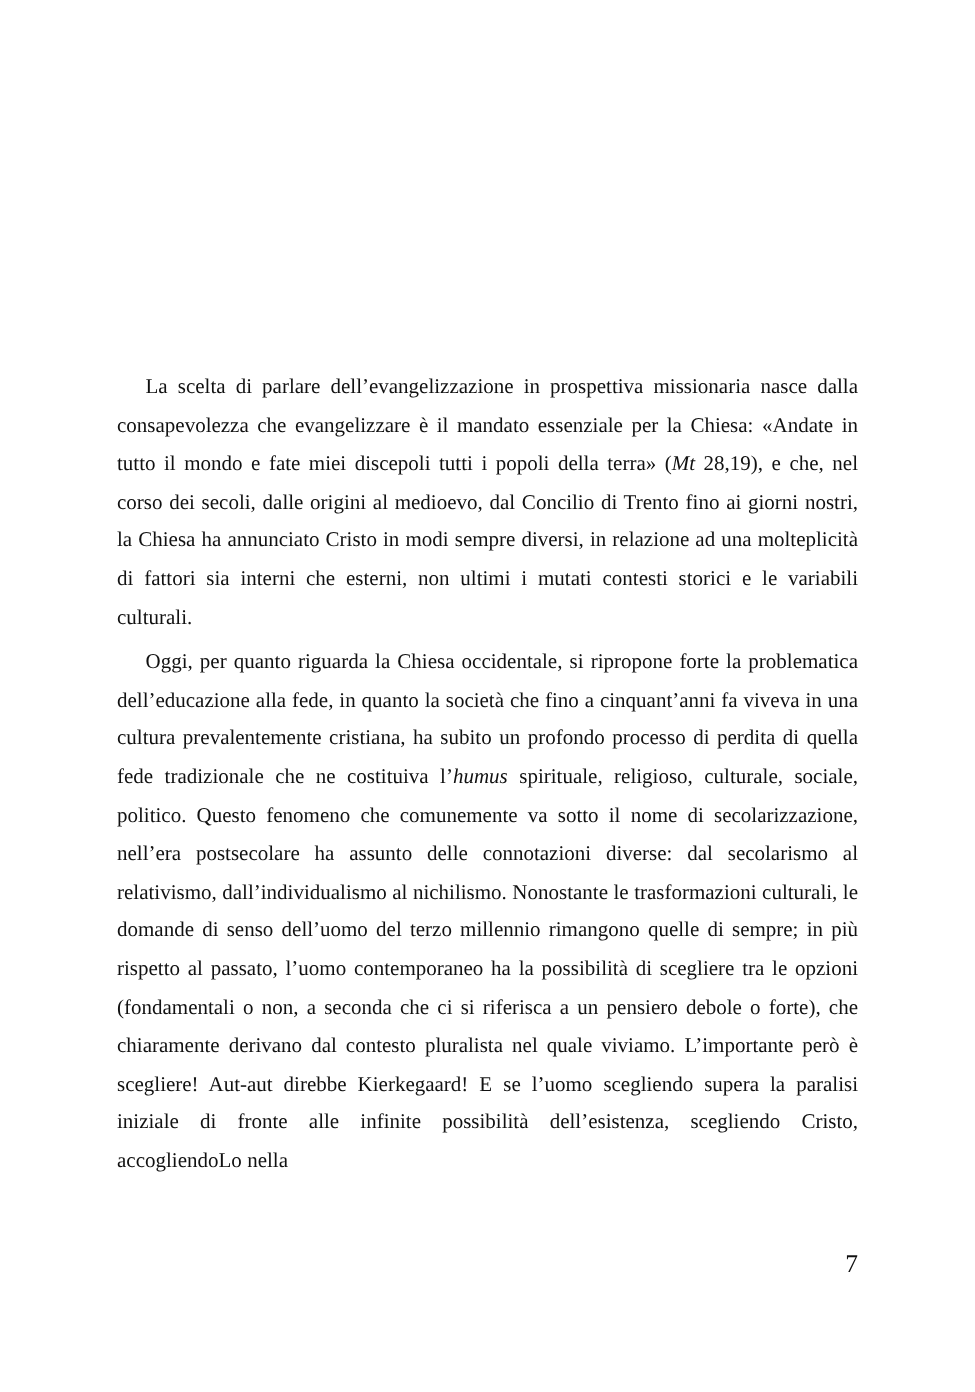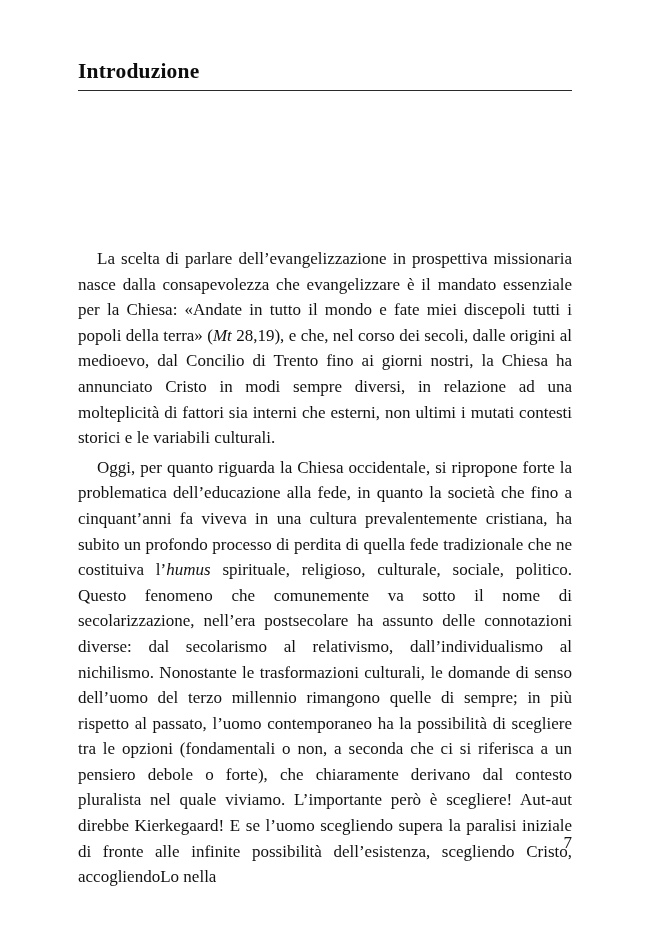--- a/index.html
+++ b/index.html
@@ -57,21 +57,21 @@
     position: absolute;
     left: 78px;
     top: 246px;
     width: 494px;
   }
   p.body-par {
     margin: 0;
     padding: 0;
     text-align: justify;
     text-justify: inter-word;
-    font-size: 17px;
+    font-size: 14px;
     line-height: 25.6px;
     text-indent: 19px;
     color: #111111;
     hyphens: none;
     word-spacing: 0.1px;
   }
   p.body-par + p.body-par {
     margin-top: 4px;
   }
   .it {
@@ -88,24 +88,20 @@
     font-size: 17px;
     line-height: 22px;
     color: #111111;
   }
 </style>
 </head>
 <body>
 
 <div class="page">
 
-  <div class="chapter-head">
-    <h1 class="chapter-title">Introduzione</h1>
-    <hr class="chapter-rule">
-  </div>
 
   <div class="textblock">
     <p class="body-par"><span>La scelta di parlare dell’evangelizzazione in prospettiva missionaria nasce dalla consapevolezza che evangelizzare è il mandato essenziale per la Chiesa: «Andate in tutto il mondo e fate miei discepoli tutti i popoli della terra» (</span><span class="it">Mt</span><span> 28,19), e che, nel corso dei secoli, dalle origini al medioevo, dal Concilio di Trento fino ai giorni nostri, la Chiesa ha annunciato Cristo in modi sempre diversi, in relazione ad una molteplicità di fattori sia interni che esterni, non ultimi i mutati contesti storici e le variabili culturali.</span></p>
     <p class="body-par"><span>Oggi, per quanto riguarda la Chiesa occidentale, si ripropone forte la problematica dell’educazione alla fede, in quanto la società che fino a cinquant’anni fa viveva in una cultura prevalentemente cristiana, ha subito un profondo processo di perdita di quella fede tradizionale che ne costituiva l’</span><span class="it">humus</span><span> spirituale, religioso, culturale, sociale, politico. Questo fenomeno che comunemente va sotto il nome di secolarizzazione, nell’era postsecolare ha assunto delle connotazioni diverse: dal secolarismo al relativismo, dall’individualismo al nichilismo. Nonostante le trasformazioni culturali, le domande di senso dell’uomo del terzo millennio rimangono quelle di sempre; in più rispetto al passato, l’uomo contemporaneo ha la possibilità di scegliere tra le opzioni (fondamentali o non, a seconda che ci si riferisca a un pensiero debole o forte), che chiaramente derivano dal contesto pluralista nel quale viviamo. L’importante però è scegliere! Aut-aut direbbe Kierkegaard! E se l’uomo scegliendo supera la paralisi iniziale di fronte alle infinite possibilità dell’esistenza, scegliendo Cristo, accogliendoLo nella</span></p>
   </div>
 
   <div class="folio">7</div>
 
 </div>
 

